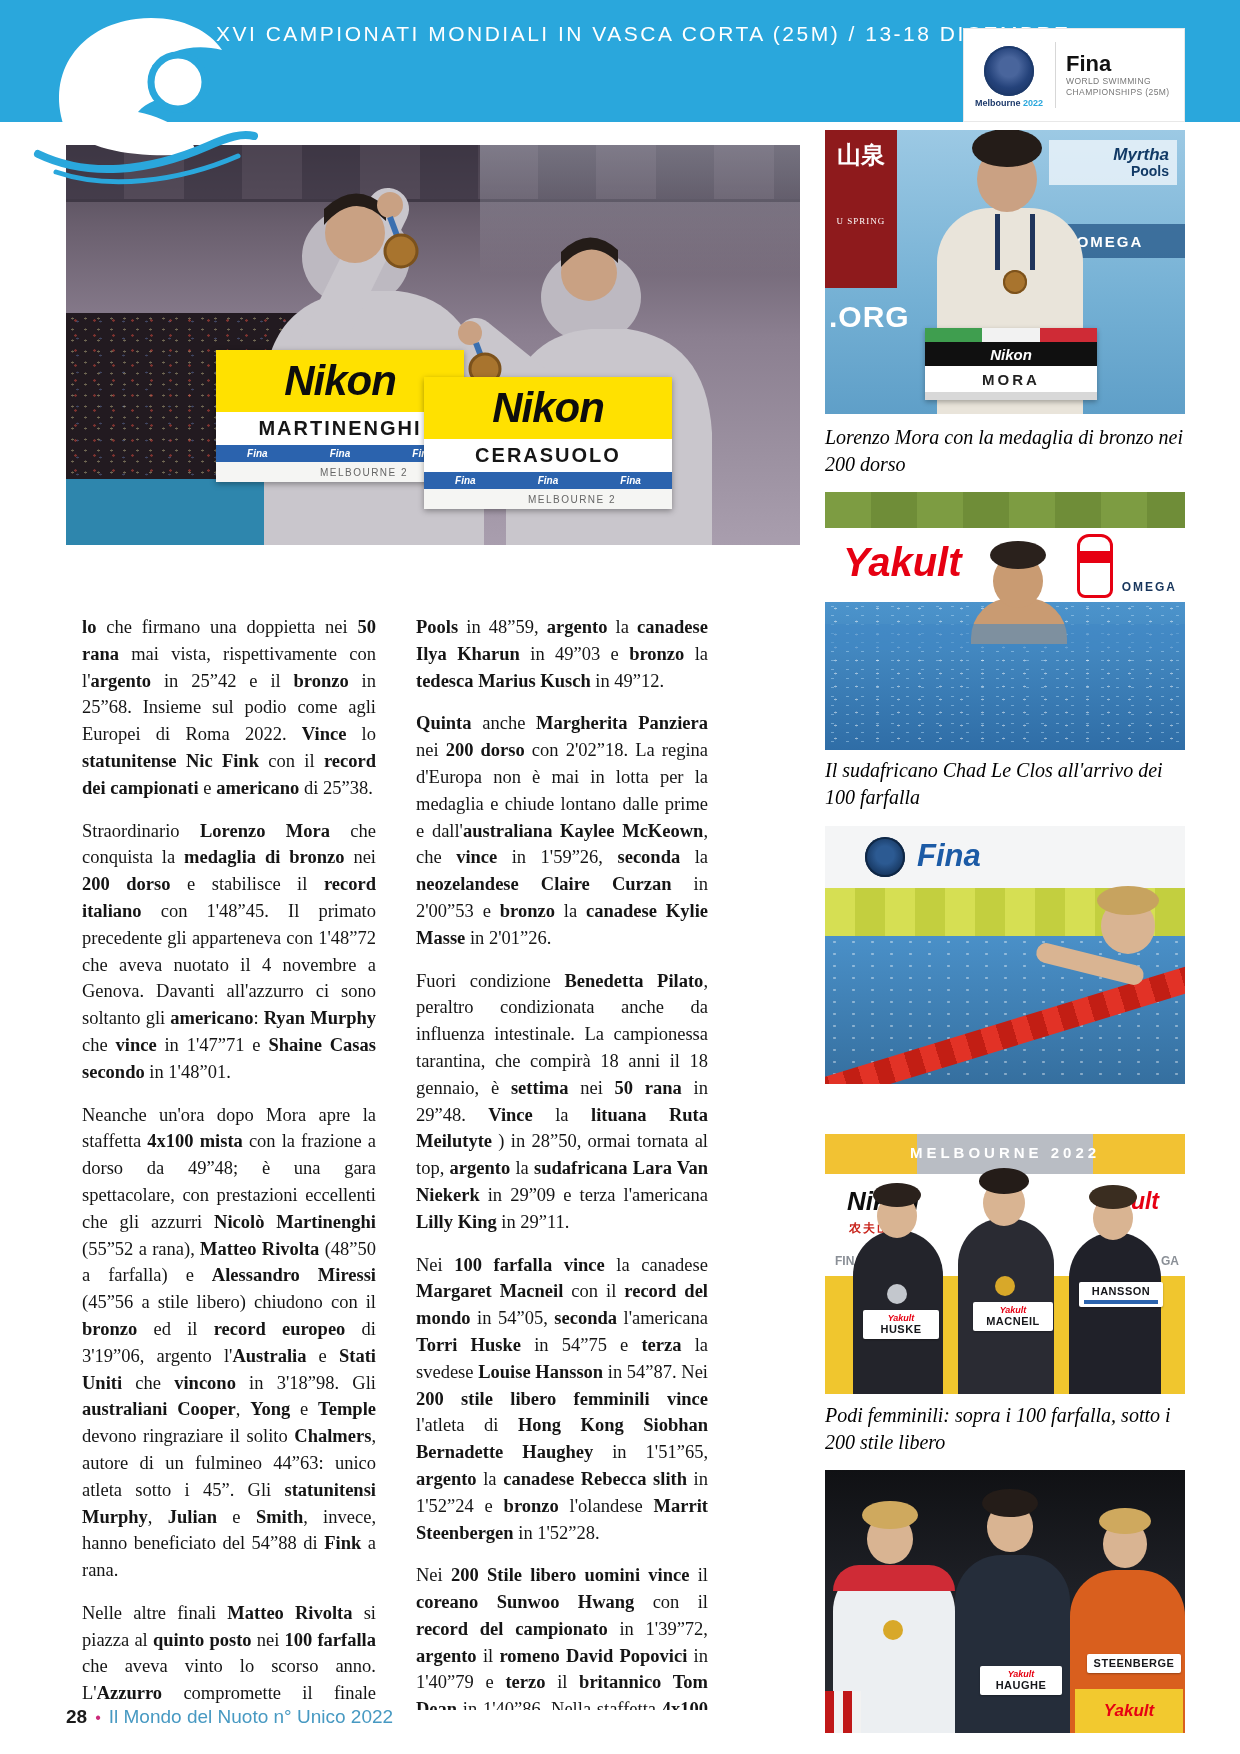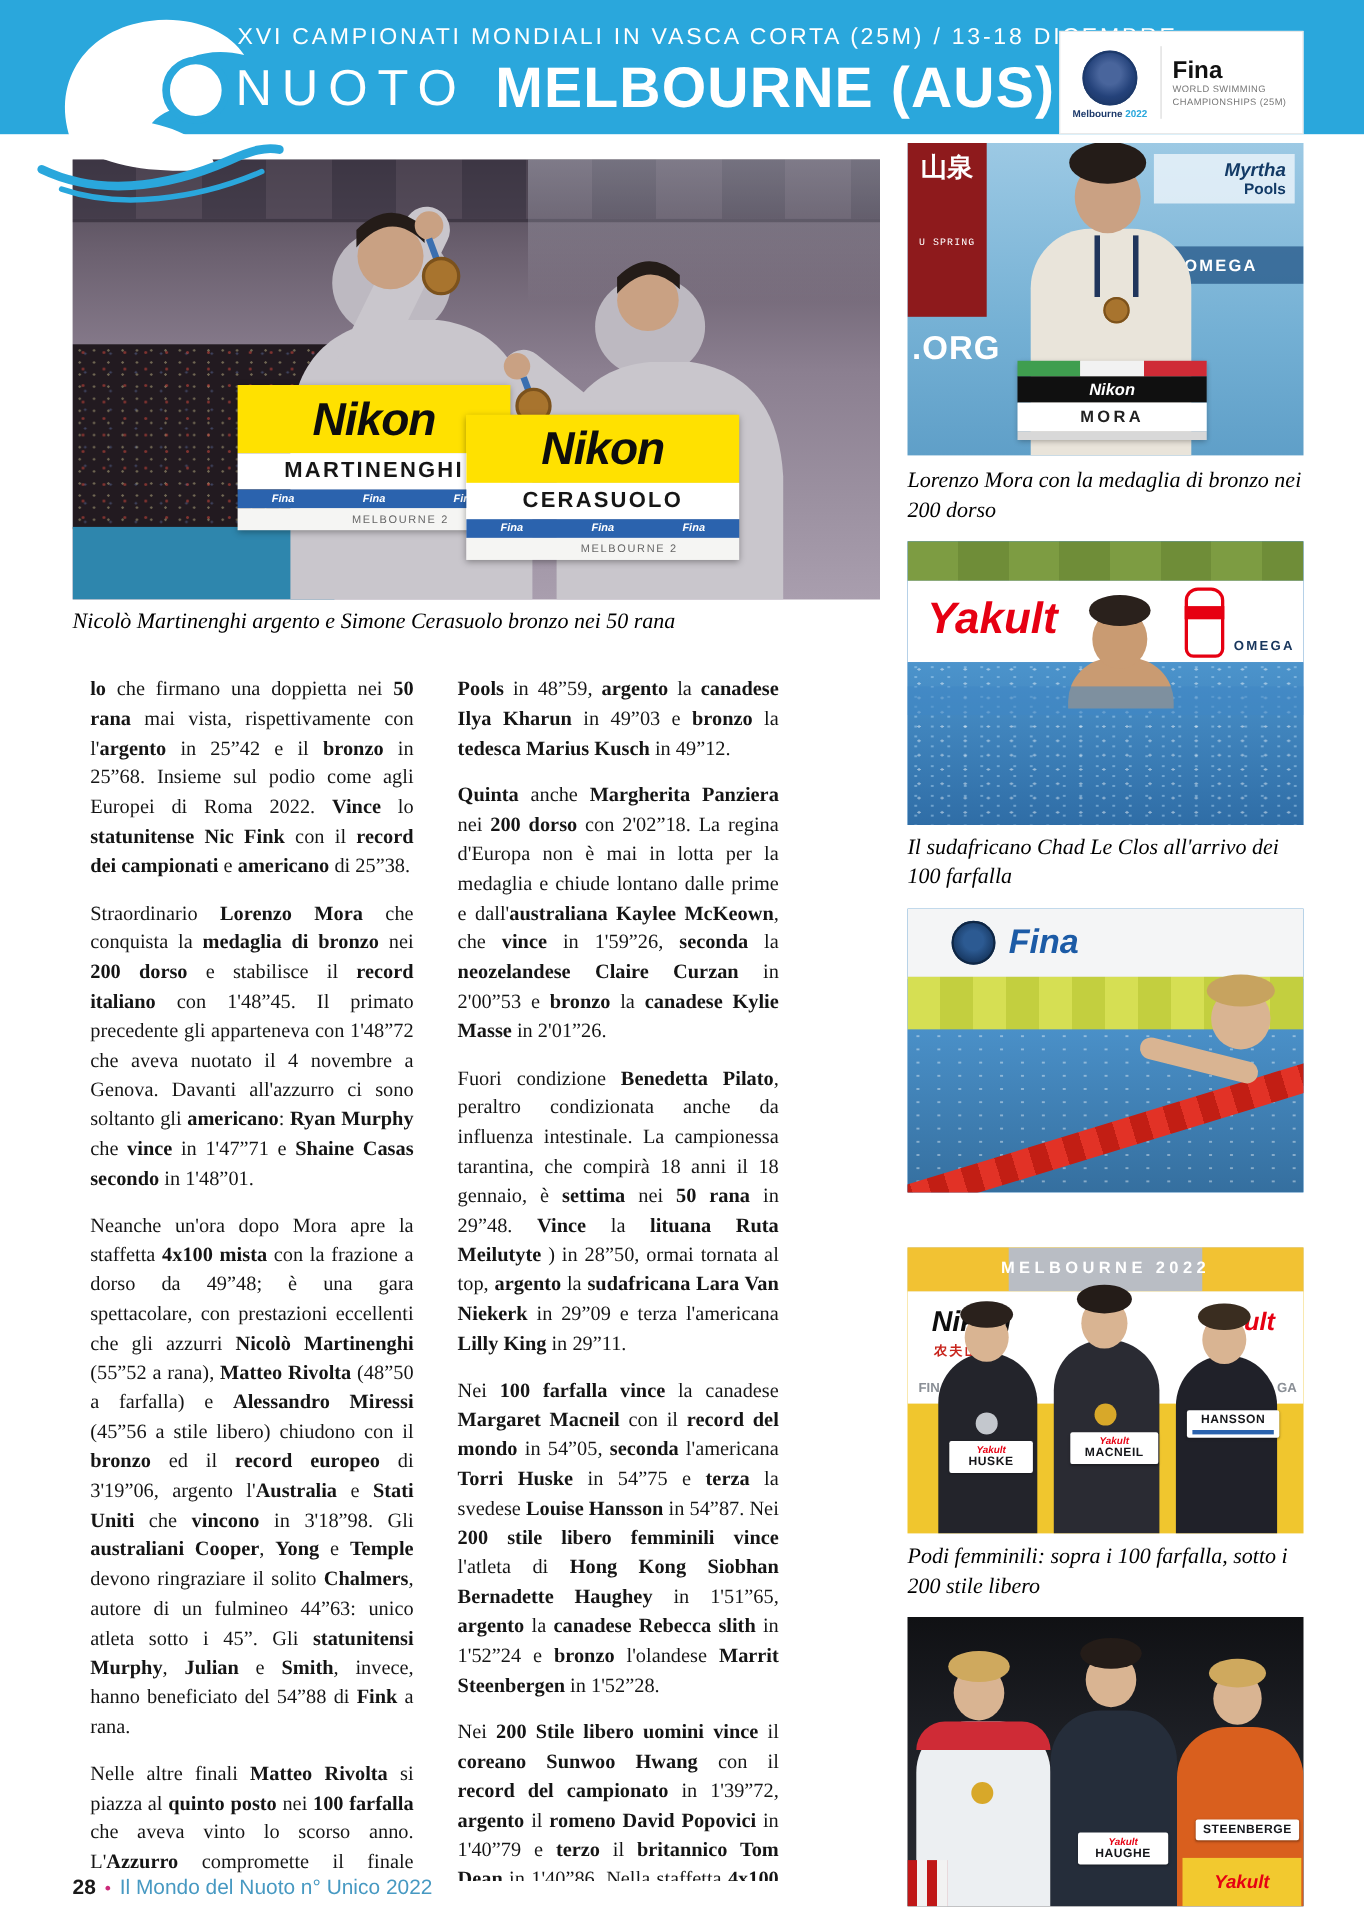--- a/index.html
+++ b/index.html
@@ -71,21 +71,21 @@
   .col p{margin:16px;font-family:Liberation Serif, serif;}
   .col b{font-weight:700;}
 
   
   .sp{position:absolute;left:825px;width:360px;overflow:hidden;}
   .scap{left:825px;width:360px;}
 
   
   #photo1{top:130px;height:284px;background:linear-gradient(180deg,#9cc9e4,#74b0d4 60%,#5f9fc8);}
   .p1-banner{position:absolute;left:0;top:0;width:72px;height:158px;background:#8e1a1c;color:#fff;
-             font-family:Liberation Mono, monospace;text-align:center;}
+             font-family:Liberation Serif, serif;text-align:center;}
   .p1-cn{font-size:24px;font-weight:700;line-height:30px;padding-top:10px;}
   .p1-spring{font-size:9px;letter-spacing:1px;margin-top:46px;}
   .p1-org{position:absolute;left:4px;top:170px;color:#fff;font-family:"Liberation Sans",sans-serif;
           font-size:30px;font-weight:800;letter-spacing:1px;}
   .p1-myrtha{position:absolute;right:8px;top:10px;width:112px;padding:6px 8px;text-align:right;
              background:rgba(233,242,249,.85);font-family:"Liberation Sans",sans-serif;color:#123a66;}
   .p1-myrtha .m1{font-size:17px;font-weight:800;font-style:italic;line-height:18px;}
   .p1-myrtha .m2{font-size:14px;font-weight:600;line-height:15px;}
   .p1-omega{position:absolute;right:0;top:94px;width:150px;height:34px;background:rgba(42,92,140,.8);
             color:#fff;font-family:"Liberation Sans",sans-serif;font-size:15px;font-weight:700;
@@ -196,23 +196,20 @@
   .pfoot .dot{color:#cc2a7a;margin:0 8px;font-size:16px;}
   .pfoot .ttl{color:#4799c2;font-weight:400;}
 </style>
 </head>
 <body>
 
 <div class="page">
 
   <header class="band">
     <div class="kicker">XVI CAMPIONATI MONDIALI IN VASCA CORTA (25M) / 13-18 DICEMBRE</div>
-    <div class="titlerow">
-      <span class="nuoto">NUOTO</span><span class="melb">MELBOURNE (AUS)</span>
-    </div>
     <div class="finabox">
       <div class="emblem-wrap">
         <div class="emblem"></div>
         <div class="emblem-cap">
           <span>Melbourne</span>
           <span class="yr">2022</span>
         </div>
       </div>
       <div class="finadiv"></div>
       <div class="finatext">
@@ -277,21 +274,20 @@
         </div>
       <div class="nm">CERASUOLO</div>
       <div class="fr">
         <span>Fina</span>
         <span>Fina</span>
         <span>Fina</span>
       </div>
       <div class="mb">MELBOURNE 2</div>
     </div>
   </figure>
-  <div class="cap" id="maincap">Nicolò Martinenghi argento e Simone Cerasuolo bronzo nei 50 rana</div>
 
   <section class="col" id="col1">
     <p><b>lo</b> che firmano una doppietta nei <b>50 rana</b> mai vista, rispettivamente con l'<b>argento</b> in 25”42 e il <b>bronzo</b> in 25”68. Insieme sul podio come agli Europei di Roma 2022. <b>Vince</b> lo <b>statunitense Nic Fink</b> con il <b>record dei campionati</b> e <b>americano</b> di 25”38.</p>
     <p>Straordinario <b>Lorenzo Mora</b> che conquista la <b>medaglia di bronzo</b> nei <b>200 dorso</b> e stabilisce il <b>record italiano</b> con 1'48”45. Il primato precedente gli apparteneva con 1'48”72 che aveva nuotato il 4 novembre a Genova. Davanti all'azzurro ci sono soltanto gli <b>americano</b>: <b>Ryan Murphy</b> che <b>vince</b> in 1'47”71 e <b>Shaine Casas secondo</b> in 1'48”01.</p>
     <p>Neanche un'ora dopo Mora apre la staffetta <b>4x100 mista</b> con la frazione a dorso da 49”48; è una gara spettacolare, con prestazioni eccellenti che gli azzurri <b>Nicolò Martinenghi</b> (55”52 a rana), <b>Matteo Rivolta</b> (48”50 a farfalla) e <b>Alessandro Miressi</b> (45”56 a stile libero) chiudono con il <b>bronzo</b> ed il <b>record europeo</b> di 3'19”06, argento l'<b>Australia</b> e <b>Stati Uniti</b> che <b>vincono</b> in 3'18”98. Gli <b>australiani Cooper</b>, <b>Yong</b> e <b>Temple</b> devono ringraziare il solito <b>Chalmers</b>, autore di un fulmineo 44”63: unico atleta sotto i 45”. Gli <b>statunitensi Murphy</b>, <b>Julian</b> e <b>Smith</b>, invece, hanno beneficiato del 54”88 di <b>Fink</b> a rana.</p>
     <p>Nelle altre finali <b>Matteo Rivolta</b> si piazza al <b>quinto posto</b> nei <b>100 farfalla</b> che aveva vinto lo scorso anno. L'<b>Azzurro</b> compromette il finale nell'ultima virata e conclude in 49”13 a due decimi dal podio. <b>Vince</b> il fuoriclasse <b>sudafricano Chad Le</b></p>
   </section>
   <section class="col" id="col2">
     <p><b>Pools</b> in 48”59, <b>argento</b> la <b>canadese Ilya Kharun</b> in 49”03 e <b>bronzo</b> la <b>tedesca Marius Kusch</b> in 49”12.</p>
     <p><b>Quinta</b> anche <b>Margherita Panziera</b> nei <b>200 dorso</b> con 2'02”18. La regina d'Europa non è mai in lotta per la medaglia e chiude lontano dalle prime e dall'<b>australiana Kaylee McKeown</b>, che <b>vince</b> in 1'59”26, <b>seconda</b> la <b>neozelandese Claire Curzan</b> in 2'00”53 e <b>bronzo</b> la <b>canadese Kylie Masse</b> in 2'01”26.</p>

